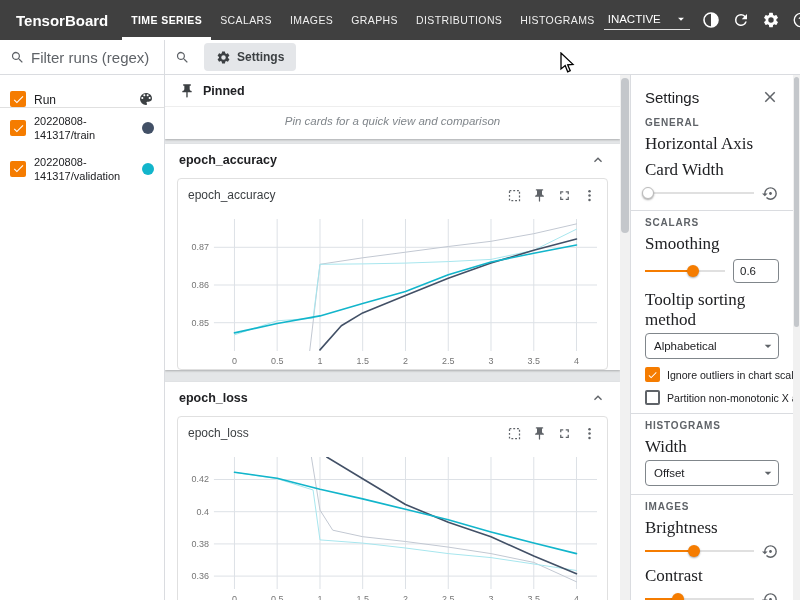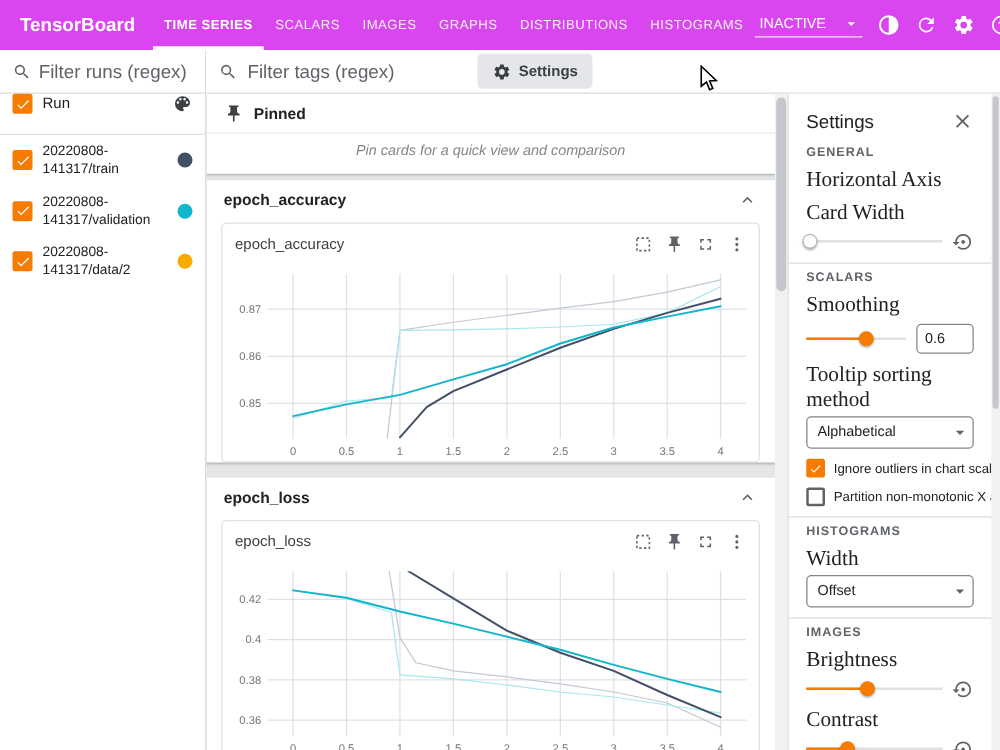--- a/index.html
+++ b/index.html
@@ -1,40 +1,40 @@
 <!DOCTYPE html>
 <html><head>
 <meta charset="utf-8">
 <style>
   * { box-sizing: border-box; margin: 0; padding: 0; }
   html, body { width: 800px; height: 600px; }
   body { font-family: "Liberation Sans", sans-serif; font-size: 12px; color: #202124; background: #fff; overflow: hidden; position: relative; }
   .app { width: 800px; height: 600px; display: flex; flex-direction: column; position: relative; background: #fff; }
 
   
-  .hdr { height: 40px; background: #d946ef; display: flex; align-items: center; color: #fff; flex: 0 0 40px; }
+  .hdr { height: 40px; background: #404040; display: flex; align-items: center; color: #fff; flex: 0 0 40px; }
   .logo { font-size: 15px; font-weight: bold; padding: 0 14px 0 16px; white-space: nowrap; }
   .tabs { display: flex; height: 100%; }
   .tab { display: flex; align-items: center; padding: 0 9px; font-size: 10.5px; letter-spacing: .4px; color: rgba(255,255,255,.92); cursor: pointer; white-space: nowrap; }
   .tab.active { color: #fff; font-weight: bold; box-shadow: inset 0 -3px 0 #fff; }
   .hdr-right { margin-left: auto; display: flex; align-items: center; gap: 12px; padding-right: 12px; }
   .status { display: flex; align-items: center; justify-content: space-between; gap: 4px; border-bottom: 1px solid rgba(255,255,255,.85); padding: 2px 2px 3px 4px; font-size: 11.5px; min-width: 86px; cursor: pointer; }
   .hicon { width: 18px; height: 18px; display: block; cursor: pointer; }
 
   
   .main-row { flex: 1; display: flex; min-height: 0; }
   .sidebar { width: 165px; flex: 0 0 165px; border-right: 1px solid #dadce0; display: flex; flex-direction: column; background: #fff; }
   .right-col { flex: 1; display: flex; flex-direction: column; min-width: 0; }
 
   
   .filter-runs { height: 35px; flex: 0 0 35px; border-bottom: 1px solid #dadce0; display: flex; align-items: center; gap: 6px; padding: 0 10px; }
   .sicon { width: 15px; height: 15px; flex: 0 0 15px; }
   .filter-input { border: none; outline: none; font-size: 15px; color: #202124; width: 100%; font-family: inherit; background: transparent; }
   .filter-input::placeholder { color: #5f6368; }
-  .runs-header { height: 33px; flex: 0 0 33px; display: flex; align-items: flex-start; gap: 8px; padding: 0 10px; border-bottom: 1px solid #e0e0e0; }
+  .runs-header { height: 33px; flex: 0 0 33px; display: flex; align-items: flex-end; gap: 8px; padding: 0 10px; border-bottom: 1px solid #e0e0e0; }
   .runs-header .lbl { flex: 1; font-size: 12px; }
   .run-row { display: flex; align-items: center; gap: 8px; padding: 6px 10px; }
   .run-name { flex: 1; font-size: 11px; line-height: 1.3; word-break: break-word; overflow-wrap: anywhere; }
   .run-dot { width: 12px; height: 12px; border-radius: 50%; flex: 0 0 12px; }
   .checkbox { width: 16px; height: 16px; flex: 0 0 16px; border-radius: 2px; background: #f57c00; display: inline-flex; align-items: center; justify-content: center; cursor: pointer; }
   .checkbox svg { width: 13px; height: 13px; }
 
   
   .toolbar { height: 35px; flex: 0 0 35px; border-bottom: 1px solid #dadce0; display: flex; align-items: center; padding: 0 10px; gap: 8px; background: #fff; }
   .chips { display: flex; margin-left: auto; border: 1px solid #dadce0; border-radius: 4px; overflow: hidden; height: 24px; }
@@ -166,39 +166,29 @@
           </div>
           <div class="run-row">
             <span class="checkbox">
               <svg viewBox="0 0 24 24">
                 <path d="M9 16.17 4.83 12l-1.42 1.41L9 19 21 7l-1.41-1.41z" fill="#fff"></path>
               </svg>
             </span>
             <span class="run-name">20220808-141317/validation</span>
             <span class="run-dot" style="background:#12b5cb"></span>
           </div>
-          <div class="run-row">
-            <span class="checkbox">
-              <svg viewBox="0 0 24 24">
-                <path d="M9 16.17 4.83 12l-1.42 1.41L9 19 21 7l-1.41-1.41z" fill="#fff"></path>
-              </svg>
-            </span>
-            <span class="run-name">20220808-141317/data/2</span>
-            <span class="run-dot" style="background:#f9ab00"></span>
-          </div>
         </div>
     </aside>
 
     <div class="right-col">
 
       <div class="toolbar">
         <svg class="sicon" viewBox="0 0 24 24">
             <path d="M15.5 14h-.79l-.28-.27a6.5 6.5 0 1 0-.7.7l.27.28v.79l5 4.99L20.49 19l-4.99-5zm-6 0A4.5 4.5 0 1 1 14 9.5 4.5 4.5 0 0 1 9.5 14z" fill="#5f6368"></path>
           </svg>
-        <input class="filter-input" style="max-width: 170px;" placeholder="Filter tags (regex)">
         <button class="settings-btn">
           <svg viewBox="0 0 24 24">
               <path d="M19.14 12.94c.04-.3.06-.61.06-.94 0-.32-.02-.64-.07-.94l2.03-1.58a.49.49 0 0 0 .12-.61l-1.92-3.32a.488.488 0 0 0-.59-.22l-2.39.96c-.5-.38-1.03-.7-1.62-.94l-.36-2.54a.484.484 0 0 0-.48-.41h-3.84c-.24 0-.43.17-.47.41l-.36 2.54c-.59.24-1.13.57-1.62.94l-2.39-.96c-.22-.08-.47 0-.59.22L2.74 8.87c-.12.21-.08.47.12.61l2.03 1.58c-.05.3-.09.63-.09.94s.02.64.07.94l-2.03 1.58a.49.49 0 0 0-.12.61l1.92 3.32c.12.22.37.29.59.22l2.39-.96c.5.38 1.03.7 1.62.94l.36 2.54c.05.24.24.41.48.41h3.84c.24 0 .44-.17.47-.41l.36-2.54c.59-.24 1.13-.56 1.62-.94l2.39.96c.22.08.47 0 .59-.22l1.92-3.32c.12-.22.07-.47-.12-.61l-2.01-1.58zM12 15.6A3.6 3.6 0 1 1 12 8.4a3.6 3.6 0 0 1 0 7.2z" fill="#3c4043"></path>
             </svg>
           <span>Settings</span>
         </button>
       </div>
 
       <div class="content-row">
 

